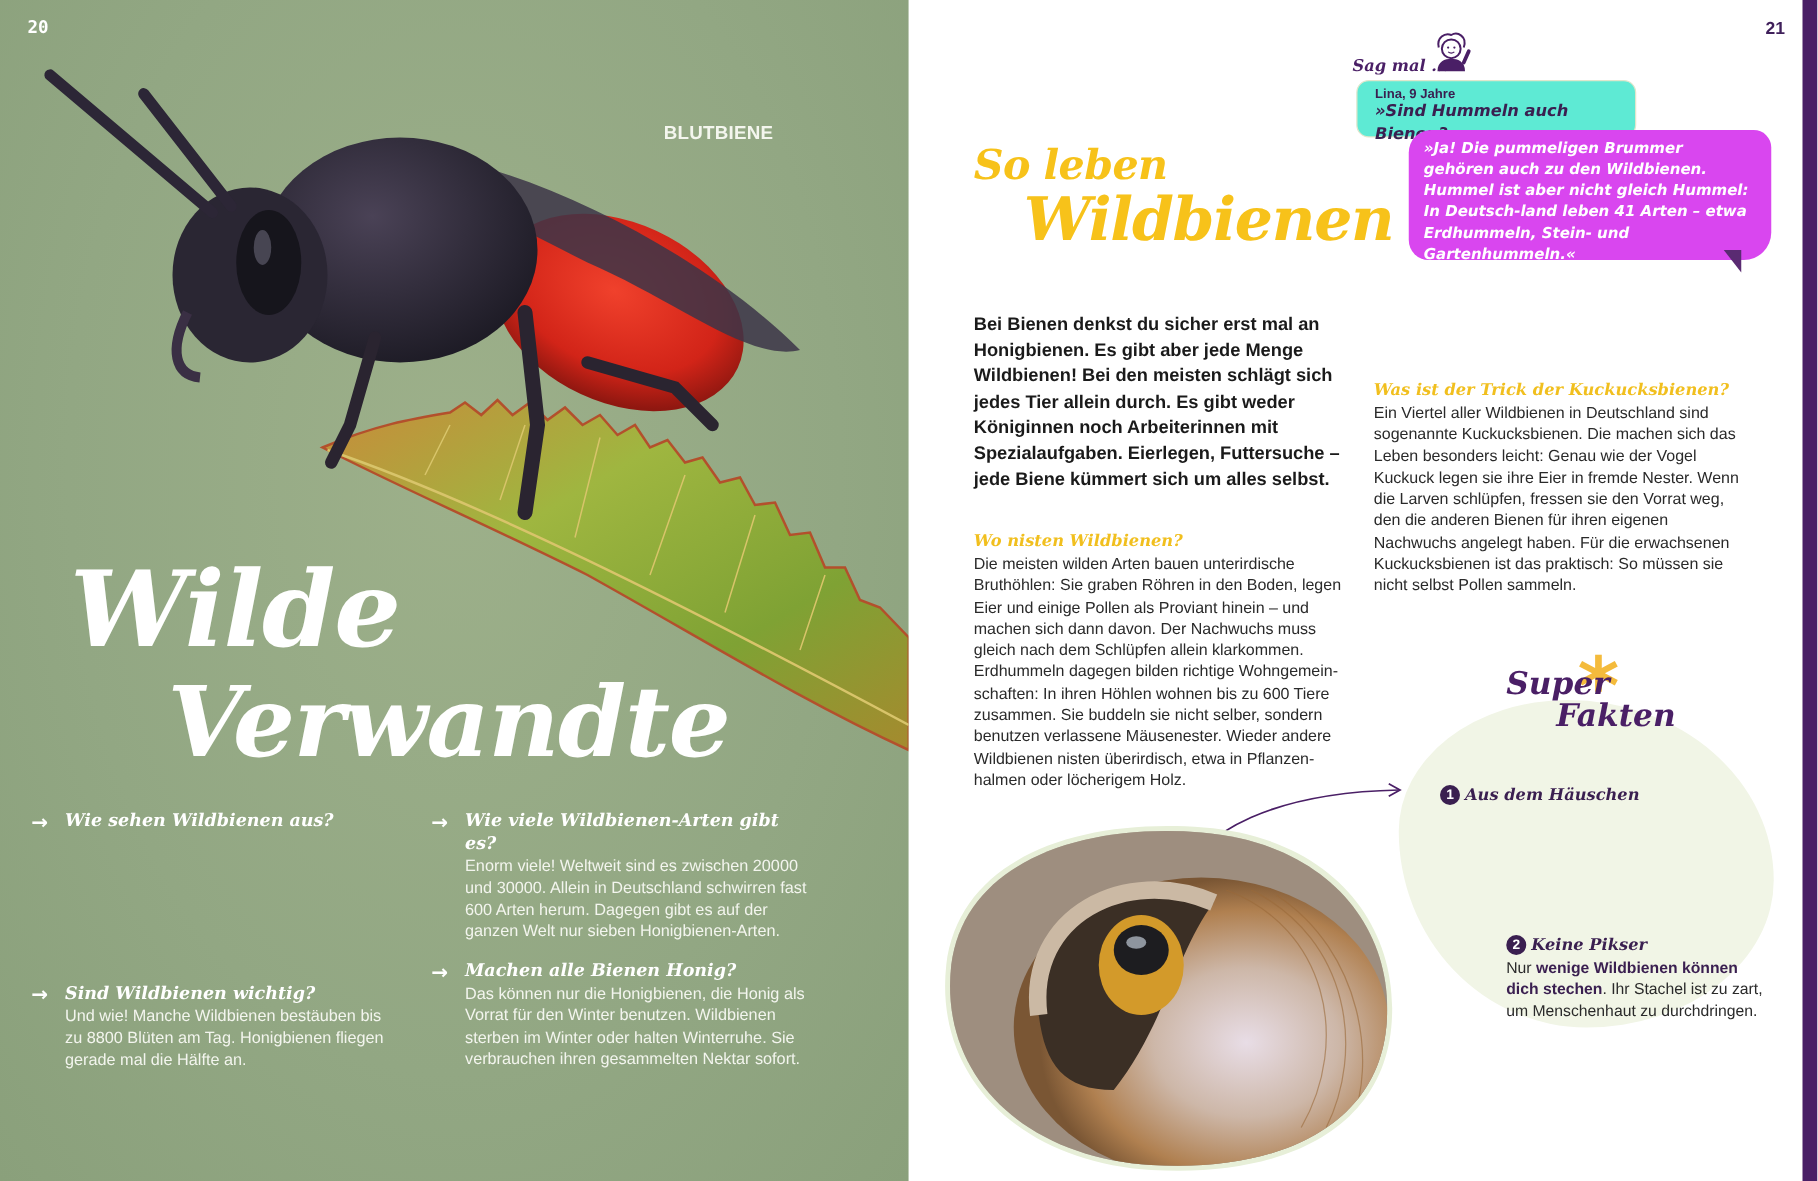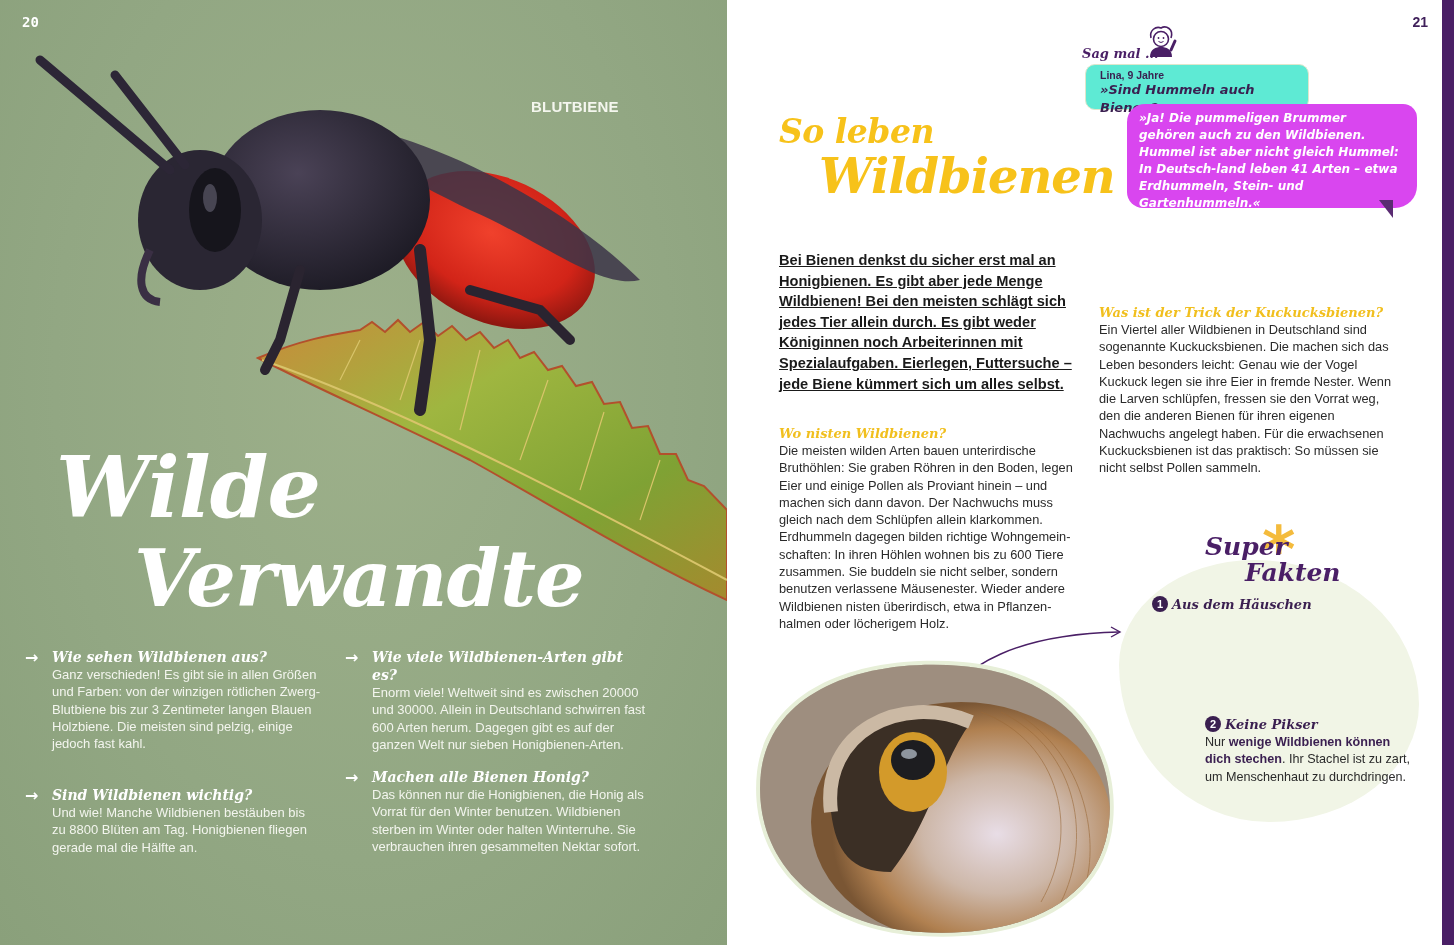--- a/index.html
+++ b/index.html
@@ -41,21 +41,21 @@
   .page-num-right { position: absolute; right: 26px; top: 14px; color: #3f1f5a;
     font: bold 14px "Liberation Sans", sans-serif; }
   .edge-bar { position: absolute; right: 0; top: 0; width: 12px; height: 945px; background: #4a1f66; }
 
   .title-small { position: absolute; left: 52px; top: 112px; color: #f7c21a;
     font: bold italic 33px "DejaVu Serif", serif; letter-spacing: -0.5px; }
   .title-big { position: absolute; left: 92px; top: 148px; color: #f7c21a;
     font: bold italic 48px "DejaVu Serif", serif; letter-spacing: -1px; }
 
   .intro { position: absolute; left: 52px; top: 250px; width: 310px; color: #1a1a1a;
-    font: bold 14.6px/20.6px "Liberation Sans", sans-serif; text-decoration: underline; }
+    font: bold 14.6px/20.6px "Liberation Sans", sans-serif; }
 
   .section { position: absolute; color: #2a2a2a; }
   .section .sh { color: #f1bf1e; font: bold italic 13px/17px "DejaVu Serif", serif; }
   .section .sb { font: 12.8px/17.3px "Liberation Sans", sans-serif; }
   .sec-nest { left: 52px; top: 425px; width: 310px; }
   .sec-kuckuck { left: 372px; top: 304px; width: 300px; }
 
   
   .sagmal-label { position: absolute; left: 355px; top: 46px; color: #4a1f66;
     font: bold italic 13px "DejaVu Serif", serif; }
@@ -73,21 +73,21 @@
   
   .fakten-blob { position: absolute; left: 392px; top: 560px; width: 300px; height: 262px;
     background: #f1f5e6; border-radius: 45% 55% 50% 50% / 40% 55% 45% 60%; }
   .fakten-star { position: absolute; left: 535px; top: 518px; color: #f4bb3c;
     font: bold 64px "DejaVu Sans", sans-serif; line-height: 1; }
   .fakten-title-1 { position: absolute; left: 478px; top: 532px; color: #4a1f66;
     font: bold italic 25px "DejaVu Serif", serif; }
   .fakten-title-2 { position: absolute; left: 518px; top: 558px; color: #4a1f66;
     font: bold italic 25px "DejaVu Serif", serif; }
   .fact { position: absolute; color: #2a2a2a; font: 12.6px/17.3px "Liberation Sans", sans-serif; }
-  .fact .fh { font: bold italic 13px/18px "DejaVu Serif", serif; color: #3a1f50; }
+  .fact .fh { font: bold italic 13px/18px "DejaVu Serif", serif; color: #3a1f50; margin-top: 32px; }
   .fact .num { display: inline-block; width: 16px; height: 16px; border-radius: 50%;
     background: #3a1f50; color: #fff; text-align: center; font: bold 11px/16px "Liberation Sans", sans-serif;
     margin-right: 4px; vertical-align: 1px; font-style: normal; }
   .fact b { color: #3a1f50; }
   .fact-1 { left: 425px; top: 596px; width: 210px; }
   .fact-2 { left: 478px; top: 716px; width: 210px; }
 
   .snail-wrap { position: absolute; left: 14px; top: 652px; width: 380px; height: 286px; }
   .connector { position: absolute; left: 180px; top: 620px; width: 230px; height: 120px; }
 </style>
@@ -142,21 +142,20 @@
 
   <div class="caption">
     <div class="cap-title">BLUTBIENE</div>
   </div>
 
   <div class="hero-title hero-2">Verwandte</div>
   <div class="hero-title hero-1">Wilde</div>
 
   <div class="qa qa-1">
     <div class="q"><span class="arrow">→</span><span>Wie sehen Wildbienen aus?</span></div>
-    <div class="a">Ganz verschieden! Es gibt sie in allen Größen und Farben: von der winzigen rötlichen Zwerg-Blutbiene bis zur 3 Zentimeter langen Blauen Holzbiene. Die meisten sind pelzig, einige jedoch fast kahl.</div>
   </div>
   <div class="qa qa-2">
     <div class="q"><span class="arrow">→</span><span>Sind Wildbienen wichtig?</span></div>
     <div class="a">Und wie! Manche Wildbienen bestäuben bis zu 8800 Blüten am Tag. Honigbienen fliegen gerade mal die Hälfte an.</div>
   </div>
   <div class="qa qa-3">
     <div class="q"><span class="arrow">→</span><span>Wie viele Wildbienen-Arten gibt es?</span></div>
     <div class="a">Enorm viele! Weltweit sind es zwischen 20000 und 30000. Allein in Deutschland schwirren fast 600 Arten herum. Dagegen gibt es auf der ganzen Welt nur sieben Honigbienen-Arten.</div>
   </div>
   <div class="qa qa-4">

